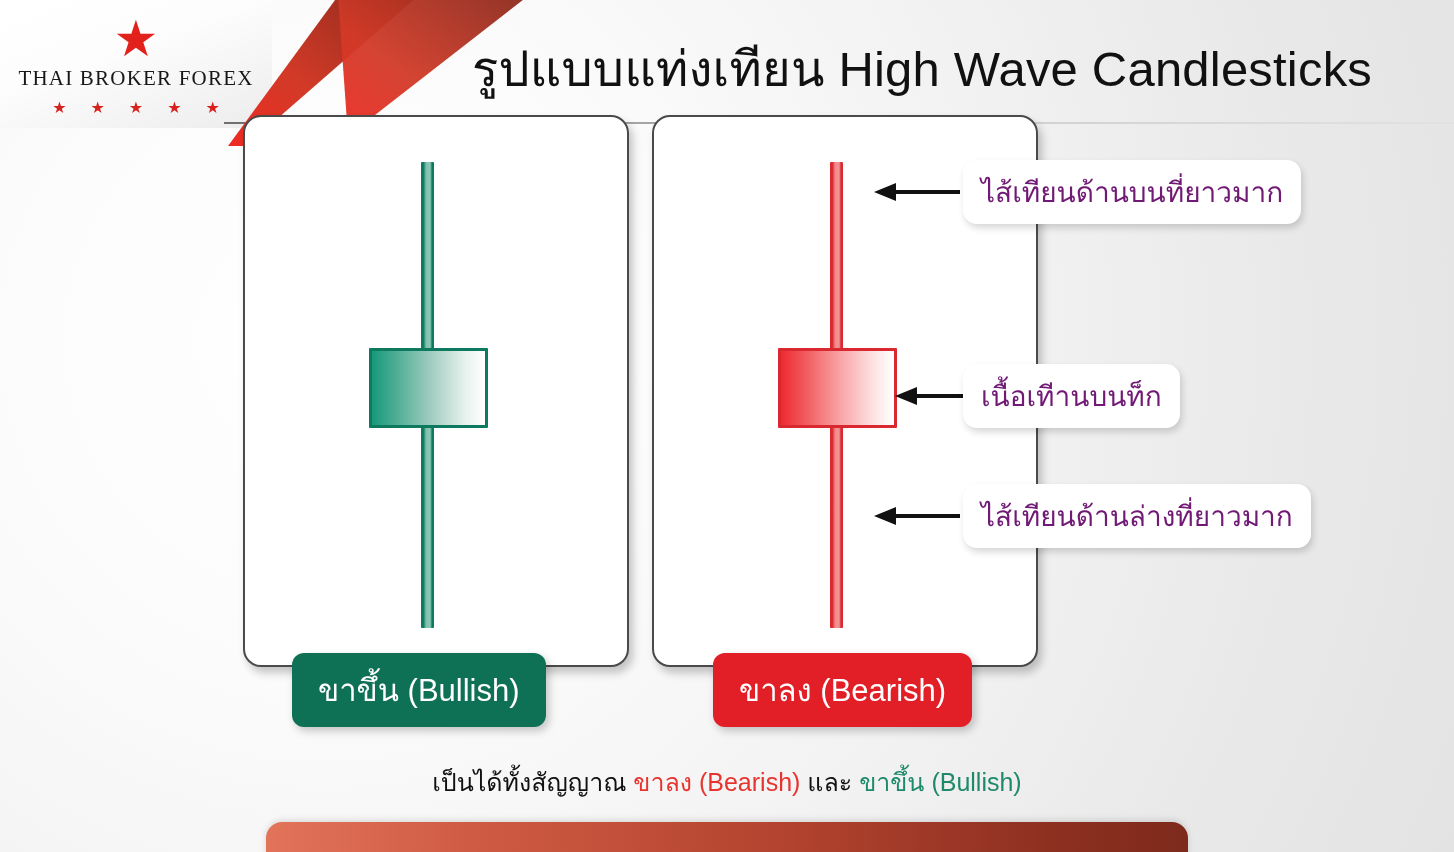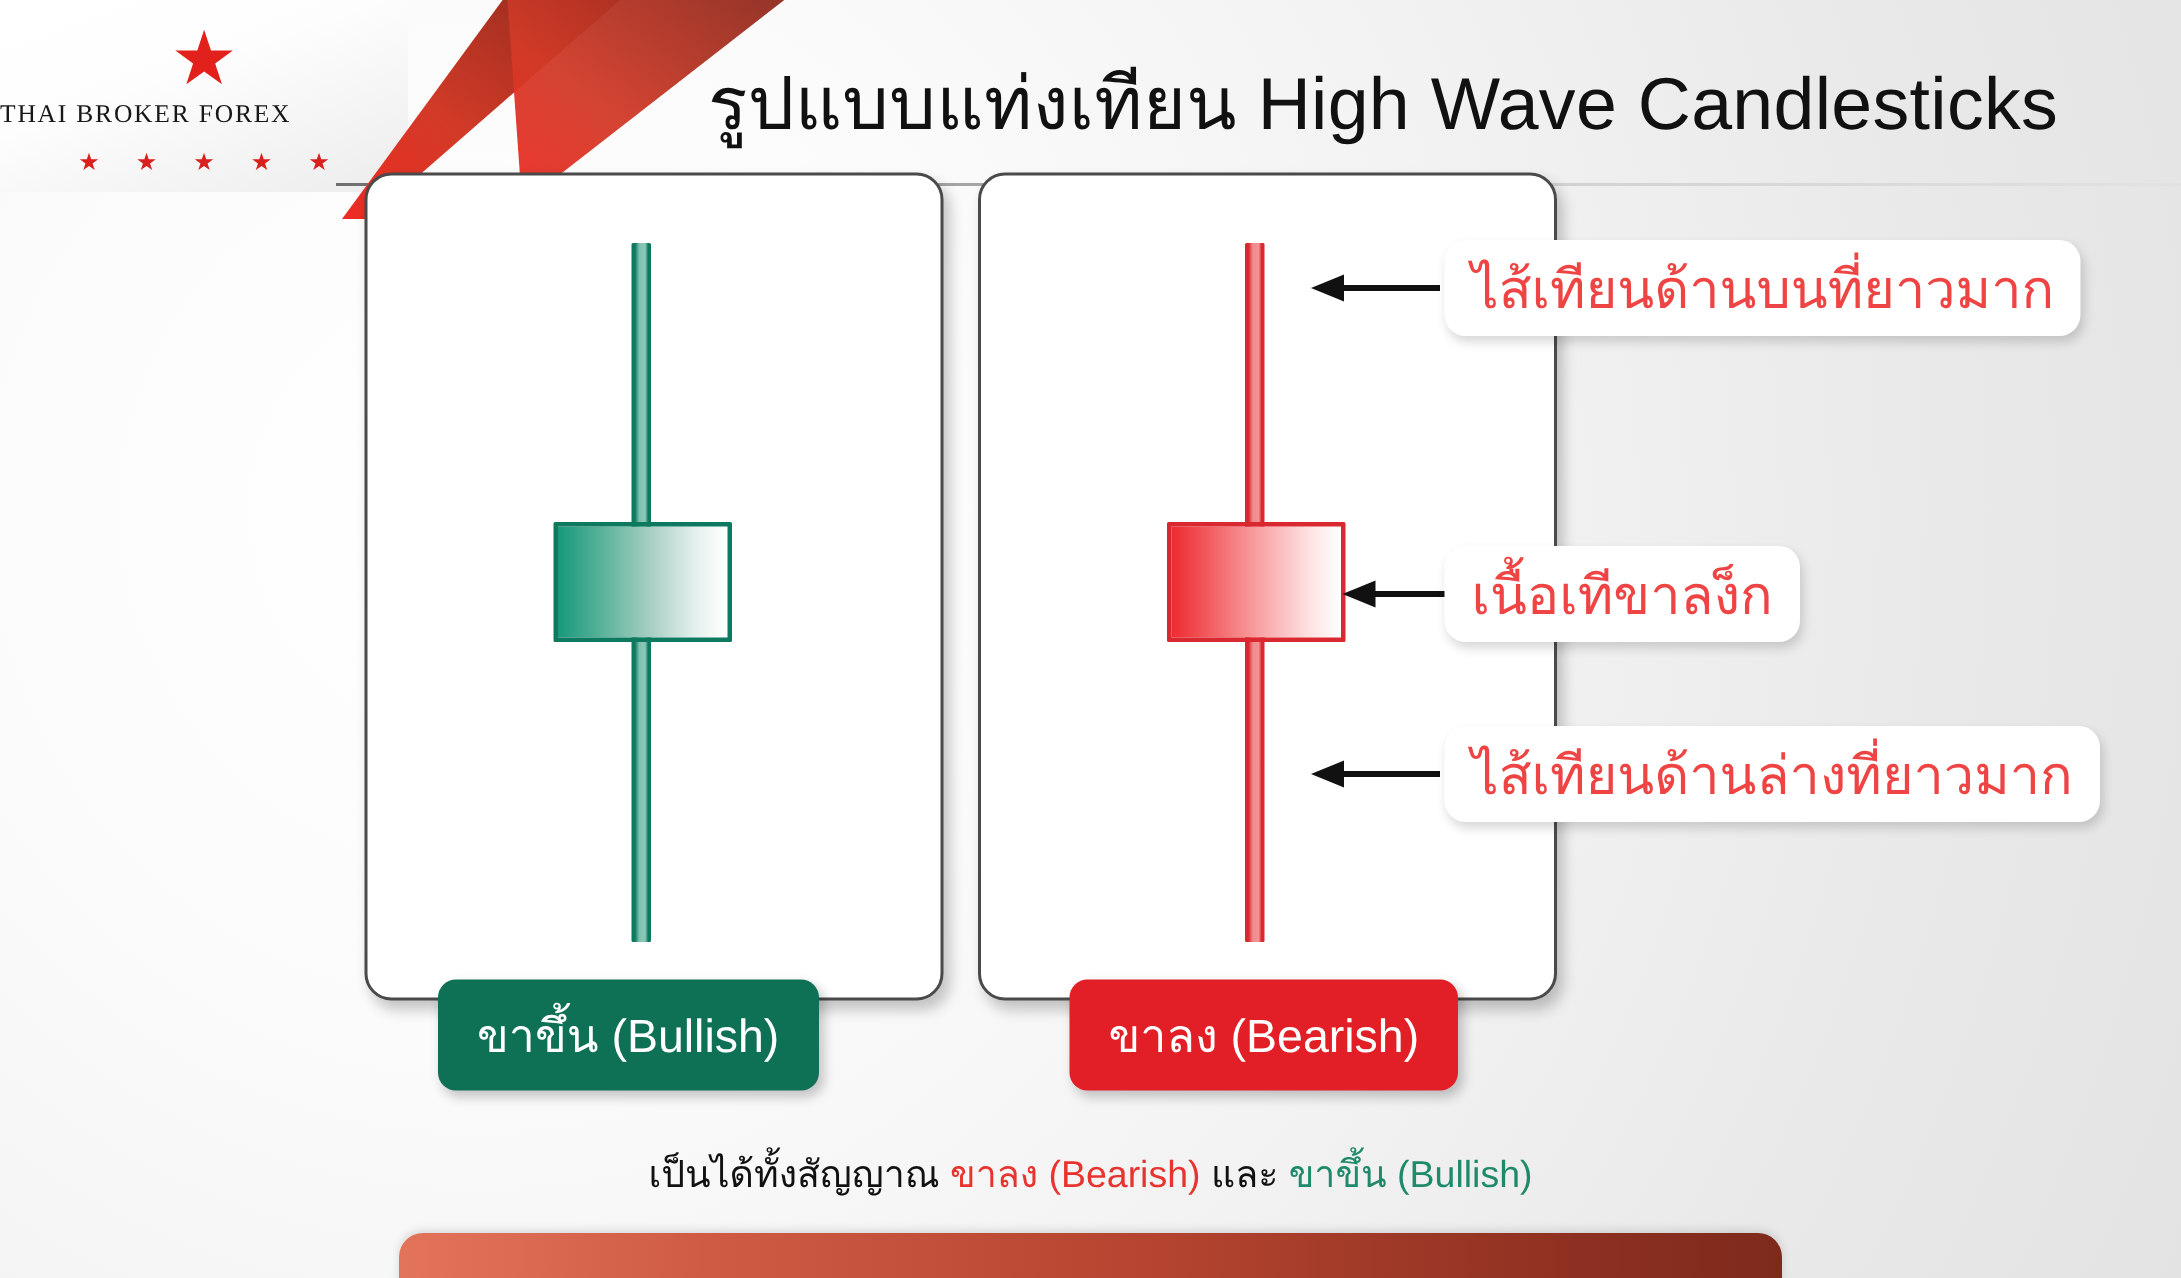--- a/index.html
+++ b/index.html
@@ -35,23 +35,23 @@
     transform: translateX(-50%);
     font-size: 50px;
     line-height: 50px;
     color: #e2211c;
     letter-spacing: 0;
   }
   #logo-wordmark {
     position: absolute;
     left: 0; right: 0;
     top: 66px;
-    text-align: left;
+    text-align: center;
     font-family: "Liberation Serif", "DejaVu Serif", serif;
-    font-size: 17px;
+    font-size: 21px;
     letter-spacing: 1.2px;
     color: #171717;
     white-space: nowrap;
   }
   #logo-ministars {
     position: absolute;
     left: 0; right: 0;
     top: 98px;
     text-align: center;
     color: #d8201c;
@@ -150,22 +150,22 @@
   
   .callout {
     position: absolute;
     background: #ffffff;
     border-radius: 14px;
     box-shadow: 2px 4px 7px rgba(0,0,0,0.16);
     display: flex;
     align-items: center;
     justify-content: center;
     padding: 0 18px;
-    font-size: 36px;
-    color: #ef4444;
+    font-size: 28px;
+    color: #701a75;
     white-space: nowrap;
     box-sizing: border-box;
   }
   #callout-upper-wick { left: 963px; top: 160px; height: 64px; }
   #callout-body       { left: 963px; top: 364px; height: 64px; }
   #callout-lower-wick { left: 963px; top: 484px; height: 64px; }
 
   .arrow {
     position: absolute;
     height: 22px;
@@ -265,21 +265,21 @@
   <svg class="arrow" id="arrow-body" viewBox="0 0 86 22">
     <line x1="86" y1="11" x2="20" y2="11" stroke="#111111" stroke-width="4"></line>
     <polygon points="0,11 22,2 22,20" fill="#111111"></polygon>
   </svg>
   <svg class="arrow" id="arrow-lower" viewBox="0 0 86 22">
     <line x1="86" y1="11" x2="20" y2="11" stroke="#111111" stroke-width="4"></line>
     <polygon points="0,11 22,2 22,20" fill="#111111"></polygon>
   </svg>
 
   <div class="callout" id="callout-upper-wick">ไส้เทียนด้านบนที่ยาวมาก</div>
-  <div class="callout" id="callout-body">เนื้อเทีขาลง็ก</div>
+  <div class="callout" id="callout-body">เนื้อเทีานบนท็ก</div>
   <div class="callout" id="callout-lower-wick">ไส้เทียนด้านล่างที่ยาวมาก</div>
 
   <div class="badge" id="badge-bullish">ขาขึ้น (Bullish)</div>
   <div class="badge" id="badge-bearish">ขาลง (Bearish)</div>
 
   <div id="caption">
     <span>เป็นได้ทั้งสัญญาณ </span><span class="bearish">ขาลง (Bearish)</span><span> และ </span><span class="bullish">ขาขึ้น (Bullish)</span>
   </div>
 
   <div id="bottom-banner"></div>

